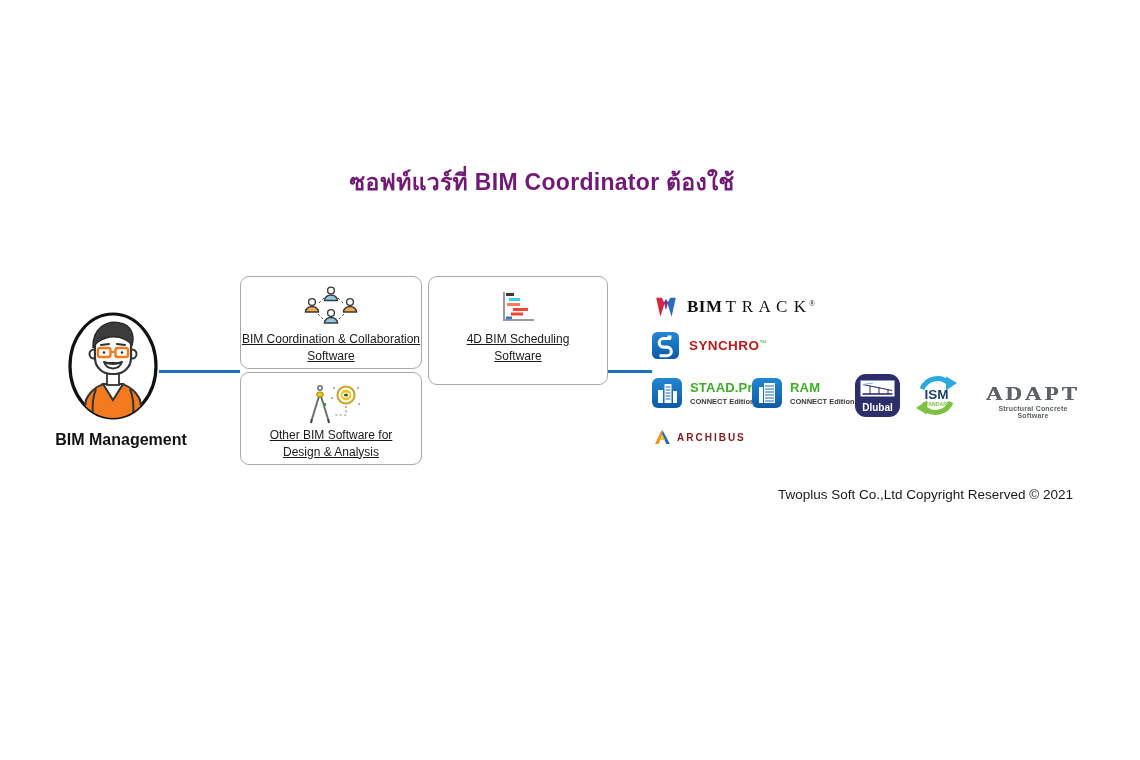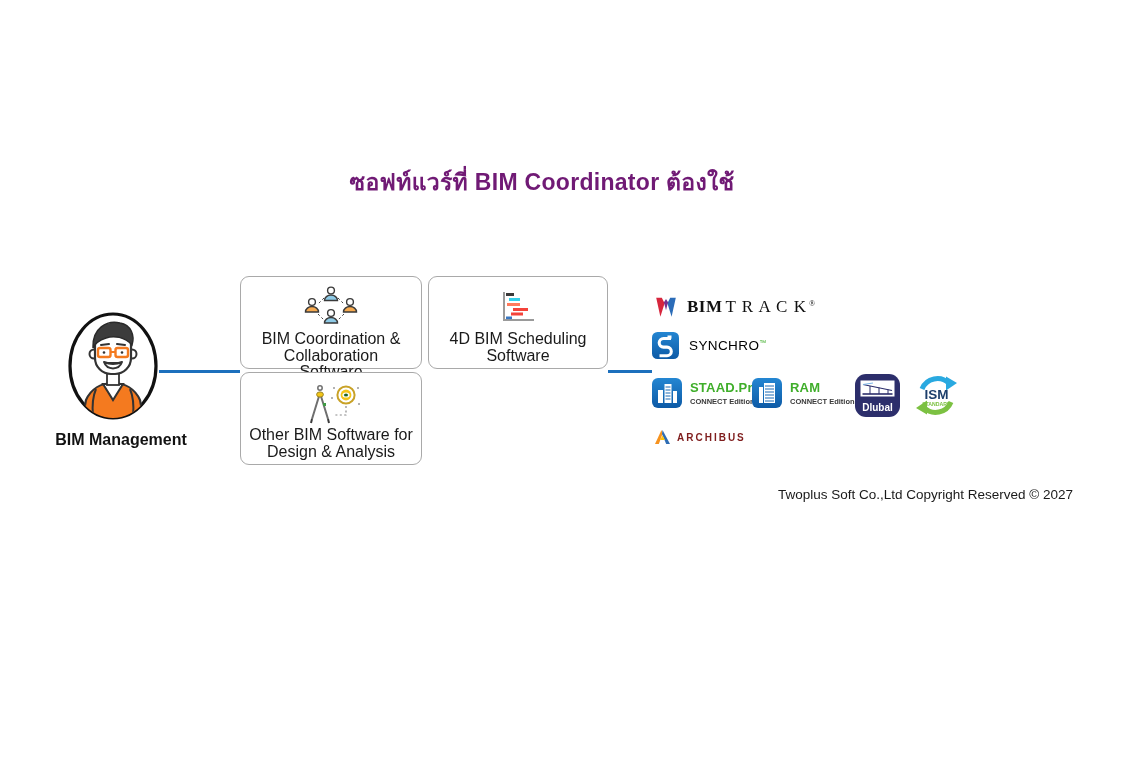--- a/index.html
+++ b/index.html
@@ -15,36 +15,36 @@
                   font-size:16px; font-weight:bold; color:#121212; }
 
   .connector { position:absolute; height:3px; background:#1d70bd; }
   .connector.c1 { left:159px; top:370px; width:81px; }
   .connector.c2 { left:608px; top:370px; width:44px; }
 
   
   .sbox { position:absolute; background:#fff; border:1.4px solid #a9a9a9; border-radius:9px;
           display:flex; flex-direction:column; align-items:center; padding-top:8px; }
   .sbox .icon-area { height:46px; display:flex; align-items:center; justify-content:center; }
-  .sbox .bline { font-size:16px; line-height:16.5px; color:#1a1a1a; font-weight:500; text-align:center; }
+  .sbox .bline { font-size:12px; line-height:16.5px; color:#1a1a1a; font-weight:500; text-align:center;text-decoration:underline; }
   .b1 { left:240px; top:276px; width:182px; height:93px; }
-  .b2 { left:428px; top:276px; width:180px; height:93px; }
+  .b2 { left:428px; top:276px; width:180px; height:109px; }
   .b3 { left:240px; top:372px; width:182px; height:93px; }
   .b4 { left:428px; top:377px; width:180px; height:93px; }
 
   
   .logo-row { position:absolute; display:flex; align-items:center; }
   .bimtrack-row { left:652px; top:292px; height:30px;font-family:Liberation Serif, serif; }
   .bimtrack-text { margin-left:7px; font-size:17px; color:#111; display:flex; align-items:baseline; }
   .bt-bold { font-weight:800; letter-spacing:.5px; }
   .bt-spaced { font-weight:500; letter-spacing:1px; margin-left:3px; }
   .bt-reg { font-size:8px; vertical-align:super; position:relative; top:-6px; margin-left:2px; }
 
   .synchro-row { left:652px; top:331px; height:28px; }
-  .synchro-text { margin-left:10px; font-size:13.5px; font-weight:normal; color:#000000; letter-spacing:.4px; }
+  .synchro-text { margin-left:10px; font-size:13.5px; font-weight:bold; color:#b91c1c; letter-spacing:.4px; }
   .synchro-tm { font-size:7px; position:relative; top:-5px; color:#3fae2a; }
 
   .bentley-item { position:absolute; display:flex; align-items:flex-start; }
   .staad-item { left:652px; top:378px; }
   .ram-item   { left:752px; top:378px; }
   .bentley-texts { margin-left:8px; padding-top:2px; }
   .bentley-name { font-size:13px; font-weight:bold; color:#3fae2a; letter-spacing:.2px; }
   .bentley-edition { font-size:7.5px; font-weight:bold; color:#3a3a3a; margin-top:2px; }
 
   .dlubal-item { position:absolute; left:855px; top:374px; }
@@ -244,25 +244,29 @@
     <svg width="47" height="47" viewBox="0 0 47 47">
       <path d="M9,17 A16.5,16.5 0 0 1 36,11.5" fill="none" stroke="#29a9e0" stroke-width="5"></path>
       <polygon points="33,4.5 44,11 33,18.5" fill="#29a9e0"></polygon>
       <path d="M38,30 A16.5,16.5 0 0 1 11,35.5" fill="none" stroke="#7cc142" stroke-width="5"></path>
       <polygon points="14,28.5 3,36 14,42.5" fill="#7cc142"></polygon>
       <text x="23.5" y="27" text-anchor="middle" font-family="Liberation Sans, sans-serif" font-size="13.5" font-weight="bold" fill="#1c3e6b">ISM</text>
       <text x="23.5" y="33.5" text-anchor="middle" font-family="Liberation Sans, sans-serif" font-size="5.2" font-weight="bold" fill="#7cc142">STANDARD</text>
     </svg>
   </div>
 
+  <div class="adapt-item">
+    <div class="adapt-name">ADAPT</div>
+    <div class="adapt-sub">Structural Concrete Software</div>
+  </div>
 
   <div class="logo-row archibus-row">
     <svg width="17" height="16" viewBox="0 0 17 16">
       <polygon points="1,15 7.5,1 8.5,5 4.8,15" fill="#f6921e"></polygon>
       <polygon points="8.5,1 16,15 12.2,15 8,5" fill="#2e6db4"></polygon>
       <polygon points="6,11 11,11 8.6,6.5" fill="#ffc20e"></polygon>
     </svg>
     <div class="archibus-text">ARCHIBUS</div>
   </div>
 
-  <div class="copyright">Twoplus Soft Co.,Ltd Copyright Reserved © 2027</div>
+  <div class="copyright">Twoplus Soft Co.,Ltd Copyright Reserved © 2021</div>
 
 </div>
 
 </body></html>

